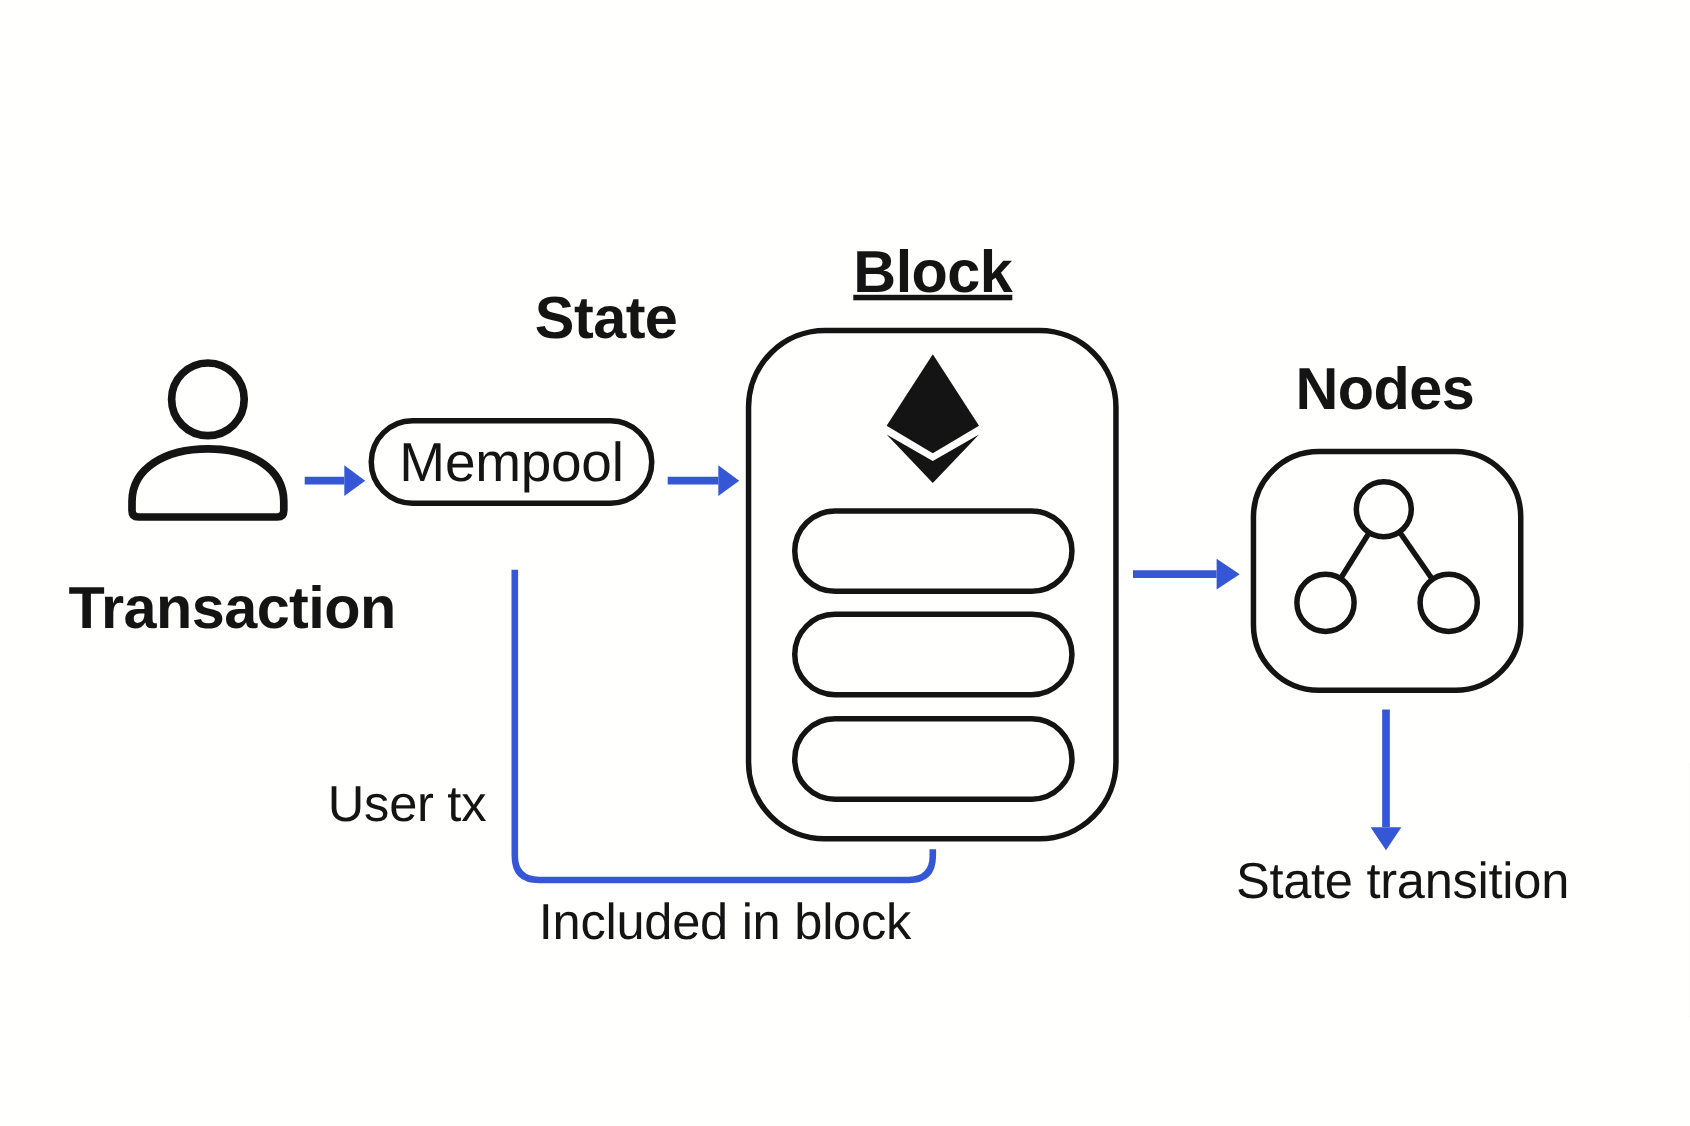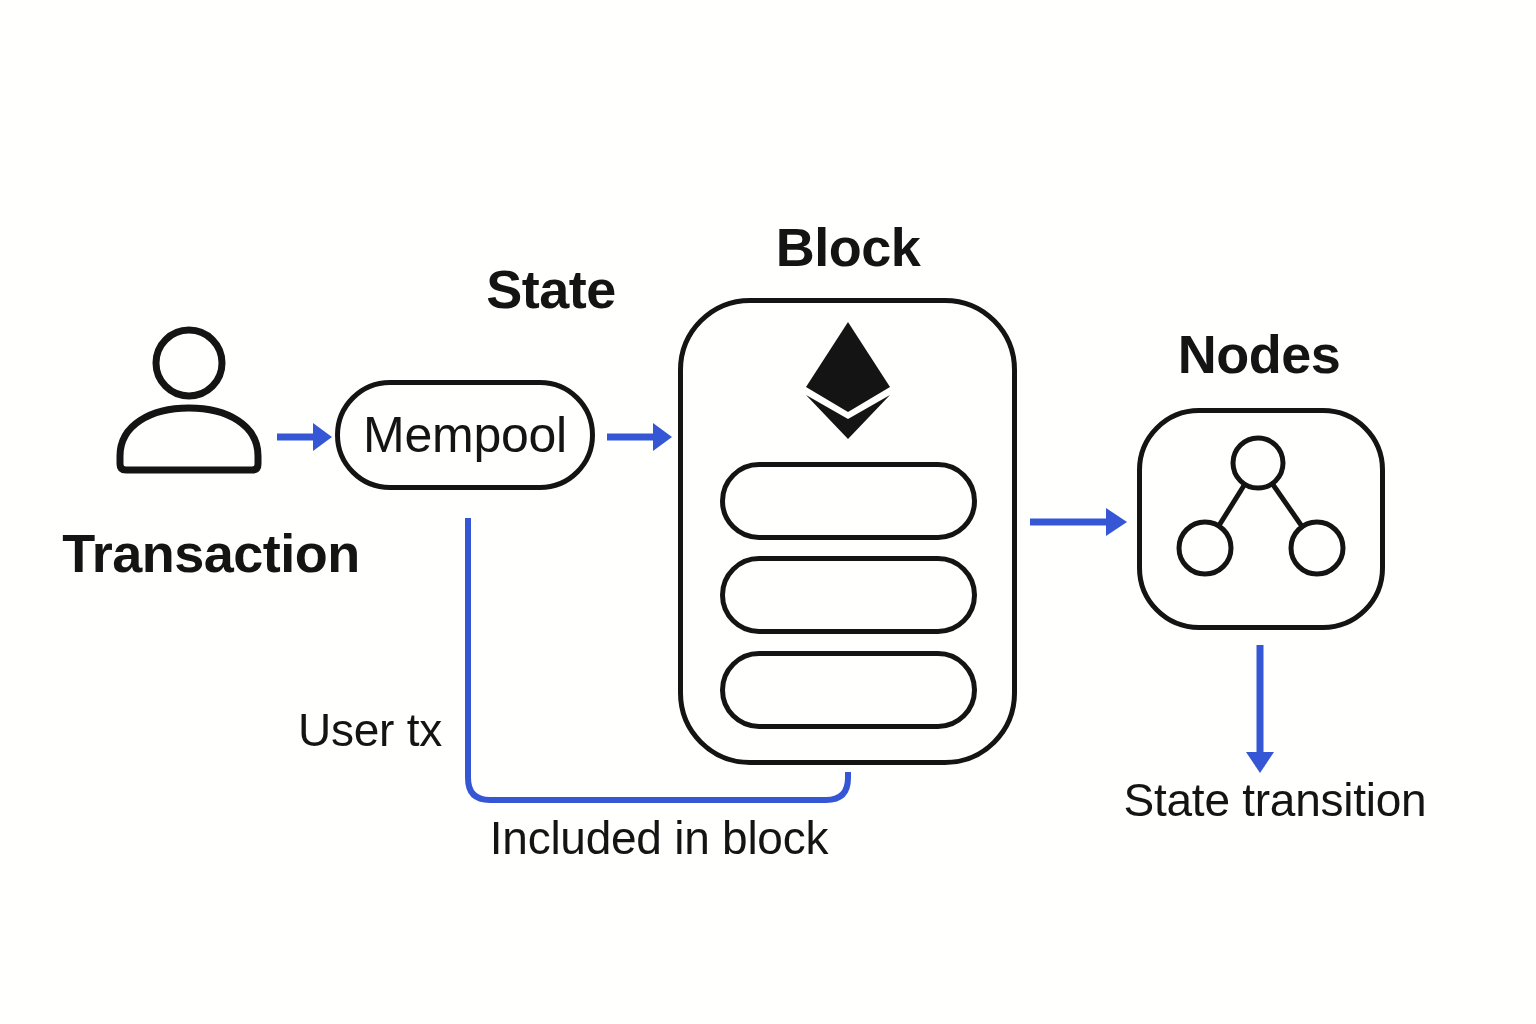--- a/index.html
+++ b/index.html
@@ -36,21 +36,21 @@
     letter-spacing:-0.25px;
   }
   .shape{
     position:absolute;
     box-sizing:border-box;
     border:5px solid var(--stroke);
     background:var(--background);
   }
   .mempool-pill{
     left:335px; top:380px;
-    width:260px; height:110px;
+    width:260px; height:80px;
     border-radius:55px;
     display:flex; align-items:center; justify-content:center;
   }
   .mempool-text{
     font-size:50px;
     font-weight:400;
     letter-spacing:-0.25px;
   }
   .block-box{
     left:678px; top:298px;
@@ -122,21 +122,21 @@
   </svg>
 
   <div class="label label-lg" style="left:211px; top:498px;margin-top:28px;">Transaction</div>
 
   <div class="label label-lg" style="left:551px; top:262px;">State</div>
 
   <div class="shape mempool-pill">
     <span class="mempool-text">Mempool</span>
   </div>
 
-  <div class="label label-lg" style="left:848px; top:220px;">Block</div>
+  <div class="label label-lg" style="left:848px; top:220px;text-decoration:underline;">Block</div>
 
   <div class="shape block-box"></div>
 
   <svg class="abs-svg" style="left:806px; top:322px;" width="84" height="117" viewBox="0 0 84 117" xmlns="http://www.w3.org/2000/svg">
     <path class="black-fill" d="M42 0 L84 65 L42 90 L0 65 Z"></path>
     <path class="black-fill" d="M42 117 L0 73 L42 97 L84 73 Z"></path>
   </svg>
 
   <div class="slot slot-1"></div>
   <div class="slot slot-2"></div>

